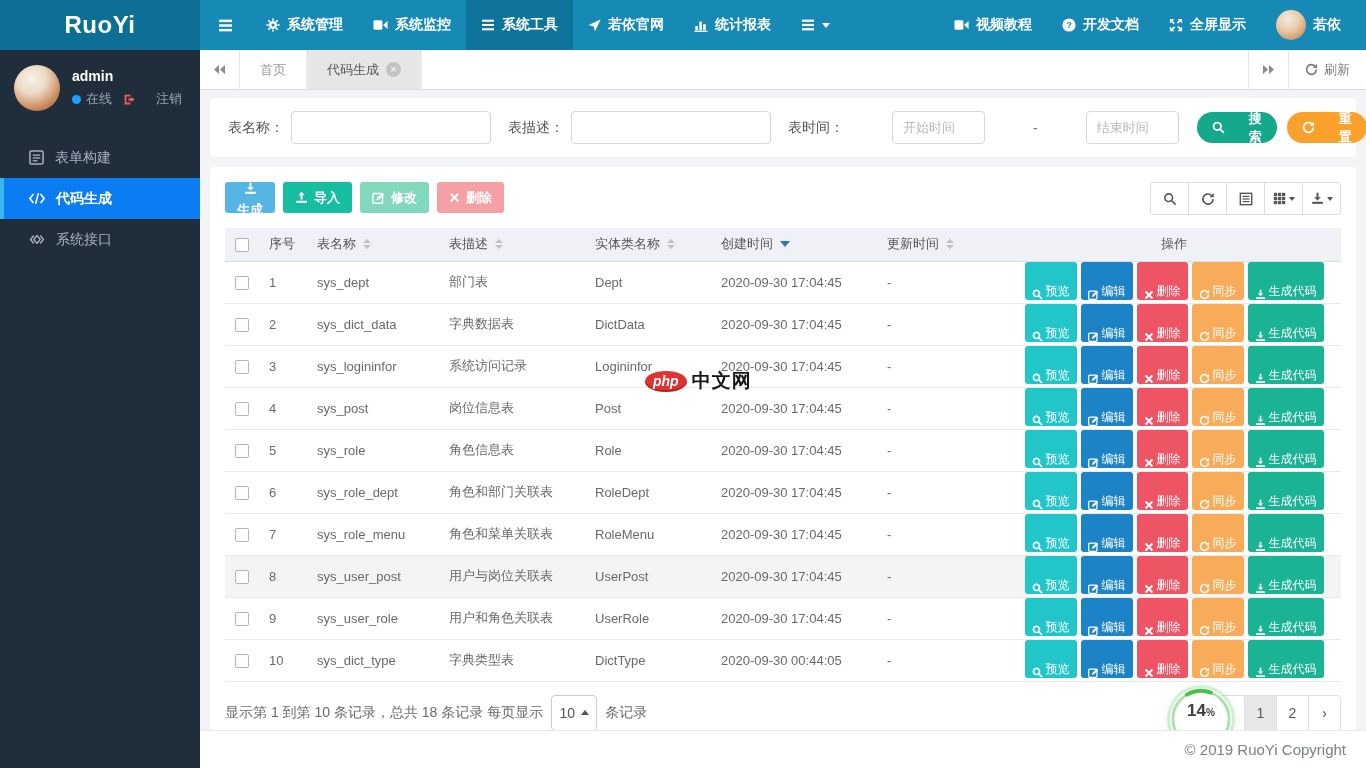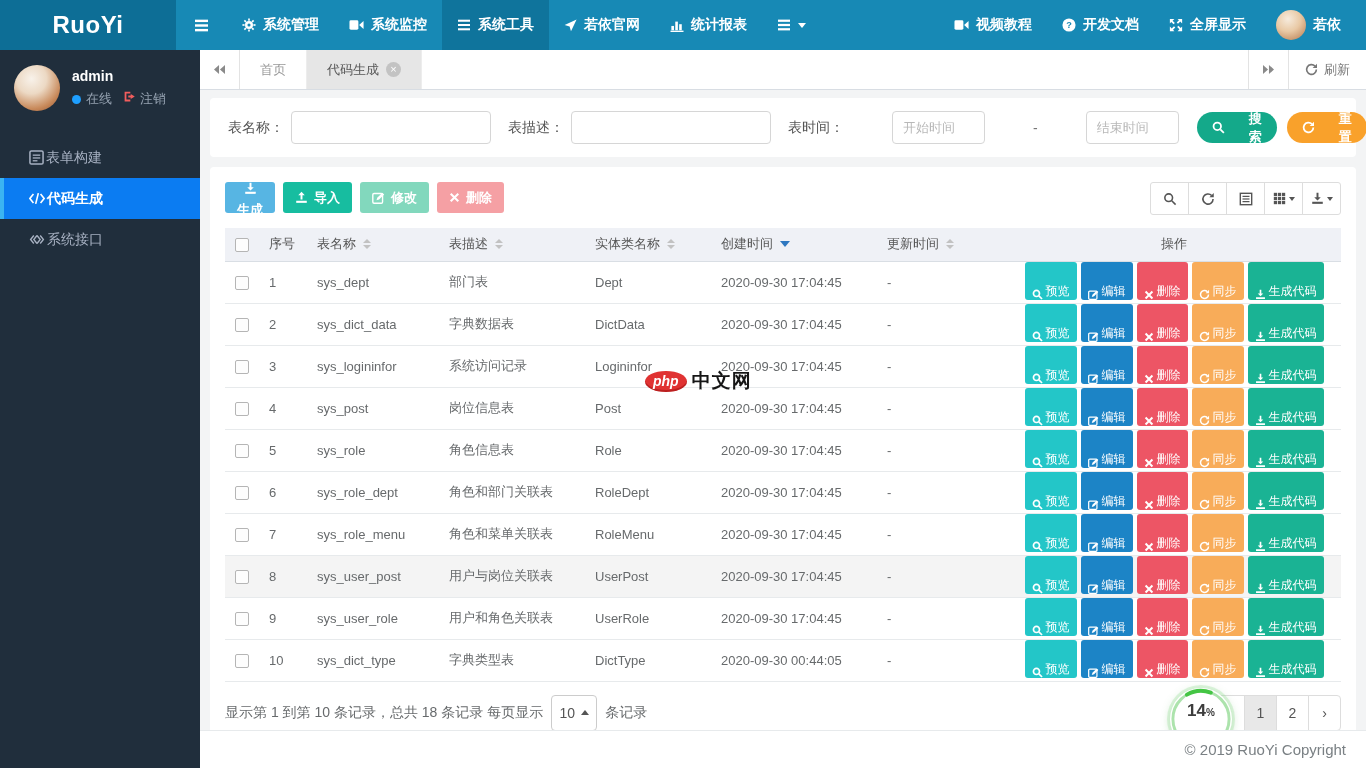--- a/index.html
+++ b/index.html
@@ -4,44 +4,44 @@
 <style>
   * { box-sizing: border-box; margin: 0; padding: 0; }
   html,body { width:1366px; height:768px; overflow:hidden;
     font-family:"Liberation Sans","DejaVu Sans",sans-serif; }
   body { background:#f3f4f5; font-size:13px; color:#676a6c; }
 
   .ic { display:inline-block; vertical-align:middle; flex:none; }
 
   
   .navbar { height:50px; background:#1789b5; display:flex; align-items:stretch; }
-  .logo { width:176px; background:#0d6e96; color:#fff; font-size:24px; font-weight:600;
+  .logo { width:200px; background:#0d6e96; color:#fff; font-size:24px; font-weight:600;
     display:flex; align-items:center; justify-content:center; letter-spacing:.5px; }
   .nav-left, .nav-right { display:flex; align-items:stretch; }
   .nav-right { margin-left:auto; padding-right:10px; }
   .nav-item { display:flex; align-items:center; gap:7px; padding:0 15px; color:#fff;
     font-size:14px; font-weight:600; cursor:pointer; }
   .nav-item.active { background:#0f749c; }
   .nav-toggle { padding:0 18px; }
   .caret-down { width:0; height:0; border-left:4px solid transparent; border-right:4px solid transparent;
     border-top:5px solid #fff; display:inline-block; }
   .nav-avatar { width:30px; height:30px; border-radius:50%;
     background:radial-gradient(circle at 40% 30%, #f6ebdd 0%, #e9c9a5 45%, #b4764a 100%); }
 
   
   .sidebar { position:absolute; left:0; top:50px; bottom:0; width:200px; background:#202e3c; }
   .user-panel { display:flex; align-items:center; gap:12px; padding:15px 14px 18px 14px; }
   .side-avatar { width:46px; height:46px; border-radius:50%; flex:none;
     background:radial-gradient(circle at 38% 30%, #f8f2ea 0%, #ecd9c4 35%, #c8895a 70%, #8a4d2d 100%); }
   .uname { color:#fff; font-weight:700; font-size:14px; margin-bottom:6px; }
   .ustatus { display:flex; align-items:center; gap:5px; font-size:13px; color:#94a1b0; }
   .dot { width:9px; height:9px; border-radius:50%; background:#1e9fff; display:inline-block; }
-  .logout { display:flex; gap:4px; margin-left:6px; color:#94a1b0; cursor:pointer; }
+  .logout { display:flex; align-items:center; gap:20px; margin-left:6px; color:#94a1b0; cursor:pointer; }
   .side-menu { margin-top:8px; }
-  .side-item { height:41px; display:flex; align-items:center; gap:2px; padding-left:25px;
+  .side-item { height:41px; display:flex; align-items:center; gap:11px; padding-left:25px;
     color:#a7b1c2; font-size:14px; cursor:pointer; border-left:4px solid transparent; }
   .side-item.active { background:#0b7cf2; color:#fff; border-left:4px solid #3bb4f2; font-weight:600; }
 
   
   .main { margin-left:200px; height:718px; display:flex; flex-direction:column; }
 
   
   .tabbar { height:40px; background:#fff; display:flex; align-items:stretch;
     border-bottom:1px solid #d8dde3; flex:none; }
   .tab-nav-btn { width:40px; display:flex; align-items:center; justify-content:center;

